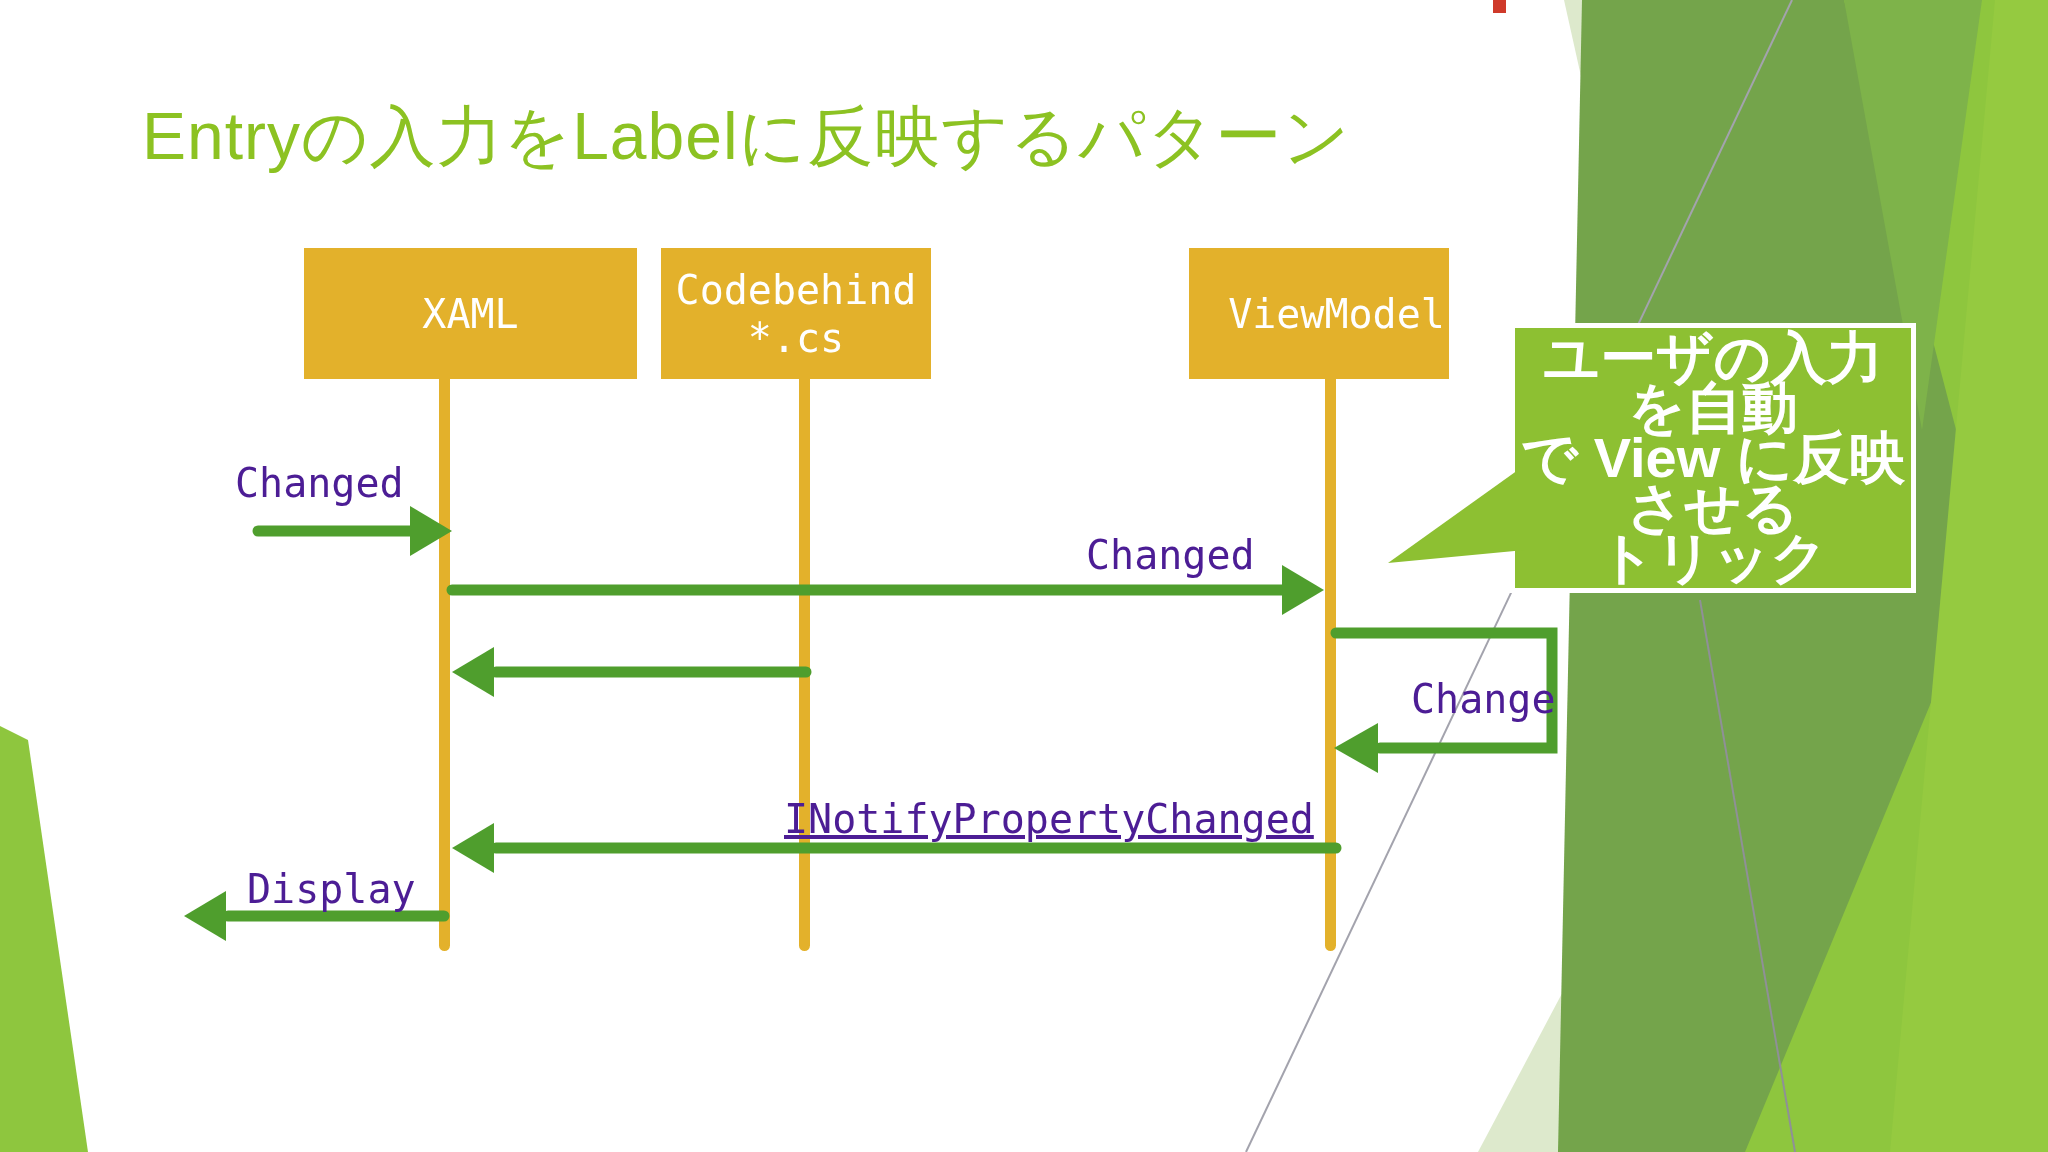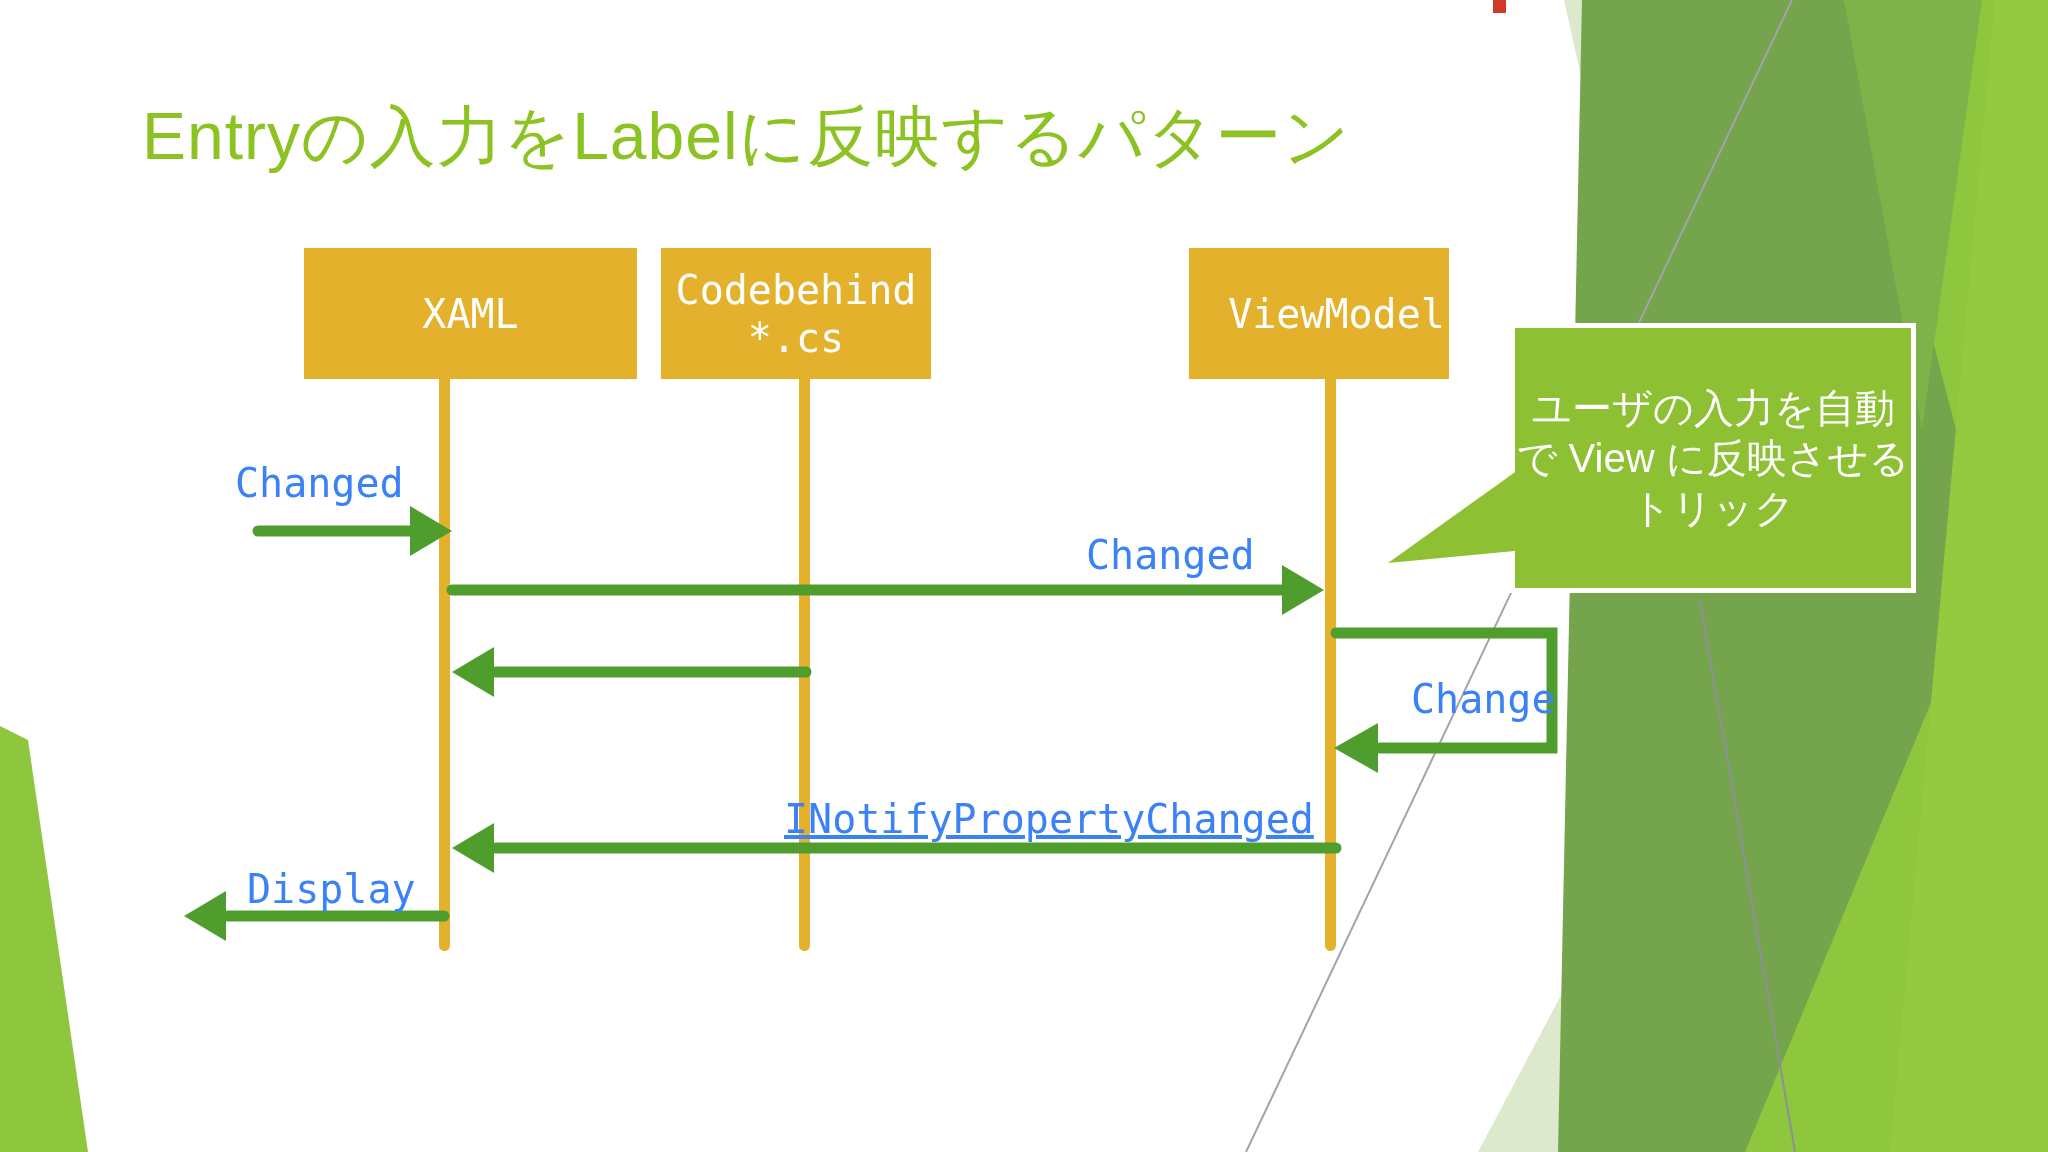--- a/index.html
+++ b/index.html
@@ -23,35 +23,35 @@
   #actor-codebehind{left:661px;width:270px;}
   #actor-viewmodel{left:1189px;width:225px;padding-left:35px;}
   .lifeline{
     position:absolute;top:379px;width:11px;height:572px;
     background:#e3b12b;border-radius:0 0 6px 6px;
   }
   #lifeline-xaml{left:439px;}
   #lifeline-codebehind{left:799px;}
   #lifeline-viewmodel{left:1325px;}
   .msg{
-    position:absolute;color:#3b82f6;white-space:nowrap;
+    position:absolute;color:#4c1d95;white-space:nowrap;
     font-family:"DejaVu Sans Mono","Liberation Mono",monospace;font-size:40px;
   }
   #msg-entry-changed{left:235px;top:460px;}
   #msg-vm-changed{left:1086px;top:532px;}
   #msg-change{left:1411px;top:676px;}
   #msg-inotify{left:784px;top:796px;text-decoration:underline;}
   #msg-display{left:247px;top:866px;}
   .callout-box{
     position:absolute;left:1510px;top:323px;width:406px;height:270px;
     background:#8dc032;border:5px solid #ffffff;box-sizing:border-box;
     display:flex;align-items:center;justify-content:center;
   }
   .callout-text{
-    color:#ffffff;font-size:40px;line-height:50px;text-align:center;width:100%;
+    color:#ffffff;font-size:56px;line-height:50px;text-align:center;width:100%;font-weight:bold;
   }
   #callout-tail{position:absolute;left:1380px;top:455px;width:148px;height:118px;}
 </style>
 </head>
 <body>
 
 <div id="slide">
 
   <svg class="layer" viewBox="0 0 2048 1152" aria-hidden="true">
 

